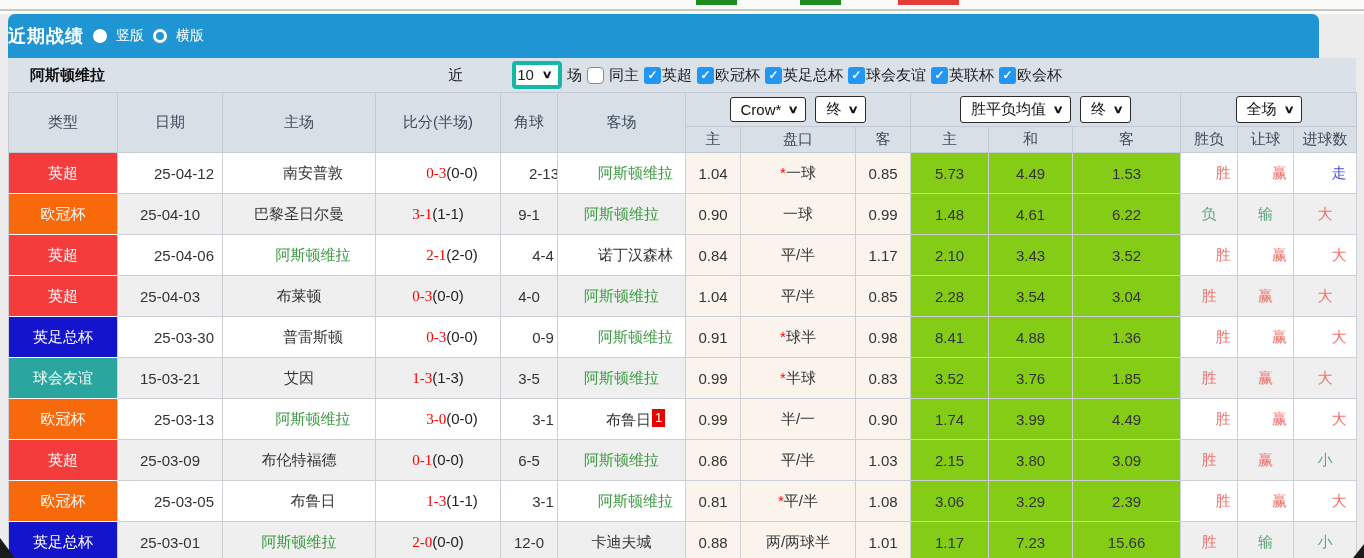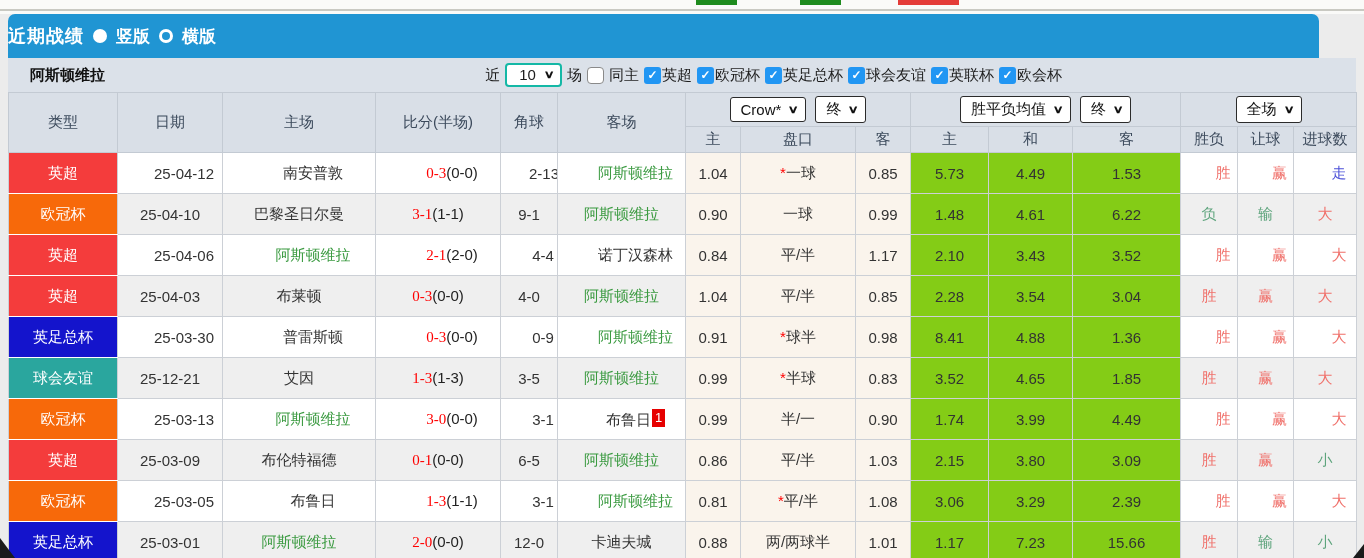--- a/index.html
+++ b/index.html
@@ -15,29 +15,29 @@
   .frag.r1 { left:898px; width:61px; background:#e43c38; }
 
   
   .titlebar { position:absolute; left:8px; top:14px; width:1311px; height:44px; background:#2095d3;
               border-radius:7px 7px 0 0; display:flex; align-items:center; justify-content:flex-start;
               gap:9px; color:#fff; }
   .titlebar .title { font-size:18px; font-weight:bold; letter-spacing:1px; }
   .radio { width:14px; height:14px; border-radius:50%; flex:0 0 auto; cursor:pointer; }
   .radio.sel { background:#fff; }
   .radio.unsel { border:3px solid #fff; background:transparent; }
-  .titlebar .opt-label { font-size:17px;font-weight:bold; }
+  .titlebar .opt-label { font-size:14px; }
 
   
   .filterbar { position:absolute; left:8px; top:58px; width:1348px; height:34px; background:#dbe1e9;
                display:flex; align-items:center; font-size:15px; color:#1c1c1c; }
   .filterbar .team-name { margin-left:22px; font-weight:bold; font-size:15px; color:#111; }
   .filterbar .controls { margin-left:auto; margin-right:294px; display:flex; align-items:center; gap:5px; }
-  .mini-select { display:inline-flex; align-items:center; gap:9px; background:#fff; border:2px solid #14b8a6;
-                 border-radius:4px; padding:1px 7px 2px 12px; font-size:15px; cursor:pointer; }
+  .mini-select { display:inline-flex; align-items:center; gap:9px; background:#fff; border:4px solid #14b8a6;
+                 border-radius:4px; padding:1px 7px 2px 1px; font-size:15px; cursor:pointer;margin-left:44px; }
   .chev { font-size:11px; font-weight:bold; color:#111; transform:scaleX(1.4); }
   .cb { width:17px; height:17px; border-radius:3px; flex:0 0 auto; cursor:pointer;
         display:inline-flex; align-items:center; justify-content:center; }
   .cb.on { background:#2196f3; color:#fff; font-size:12px; font-weight:bold; }
   .cb.off { background:#fff; border:1px solid #8a8a8a; border-radius:4px; }
   .comp { display:inline-flex; align-items:center; gap:1px; }
 
   
   table { position:absolute; left:8px; top:92px; width:1348px; border-collapse:collapse;
           table-layout:fixed; font-size:15px; background:#fff; }
@@ -288,30 +288,30 @@
     <td class="c-blue">8.41</td>
     <td class="c-blue">4.88</td>
     <td class="c-blue">1.36</td>
     <td class="c-plain"><span class="red">胜</span></td>
     <td class="c-plain"><span class="red">赢</span></td>
     <td class="c-plain"><span class="red">大</span></td>
   </tr>
 
   <tr class="even">
     <td class="c-type t-fr">球会友谊</td>
-    <td class="c-plain">25-12-21</td>
+    <td class="c-plain">15-03-21</td>
     <td class="c-plain"><span>艾因</span></td>
     <td class="c-plain"><span class="s-red">1-3</span><span class="s-half">(1-3)</span></td>
     <td class="c-plain">3-5</td>
     <td class="c-plain"><span class="team-green">阿斯顿维拉</span></td>
     <td class="c-cream">0.99</td>
     <td class="c-cream"><span class="star">*</span><span>半球</span></td>
     <td class="c-cream">0.83</td>
     <td class="c-blue">3.52</td>
-    <td class="c-blue">4.65</td>
+    <td class="c-blue">3.76</td>
     <td class="c-blue">1.85</td>
     <td class="c-plain"><span class="red">胜</span></td>
     <td class="c-plain"><span class="red">赢</span></td>
     <td class="c-plain"><span class="red">大</span></td>
   </tr>
 
   <tr class="odd">
     <td class="c-type t-ucl">欧冠杯</td>
     <td class="c-plain">25-03-13</td>
     <td class="c-plain"><span class="team-green">阿斯顿维拉</span></td>

